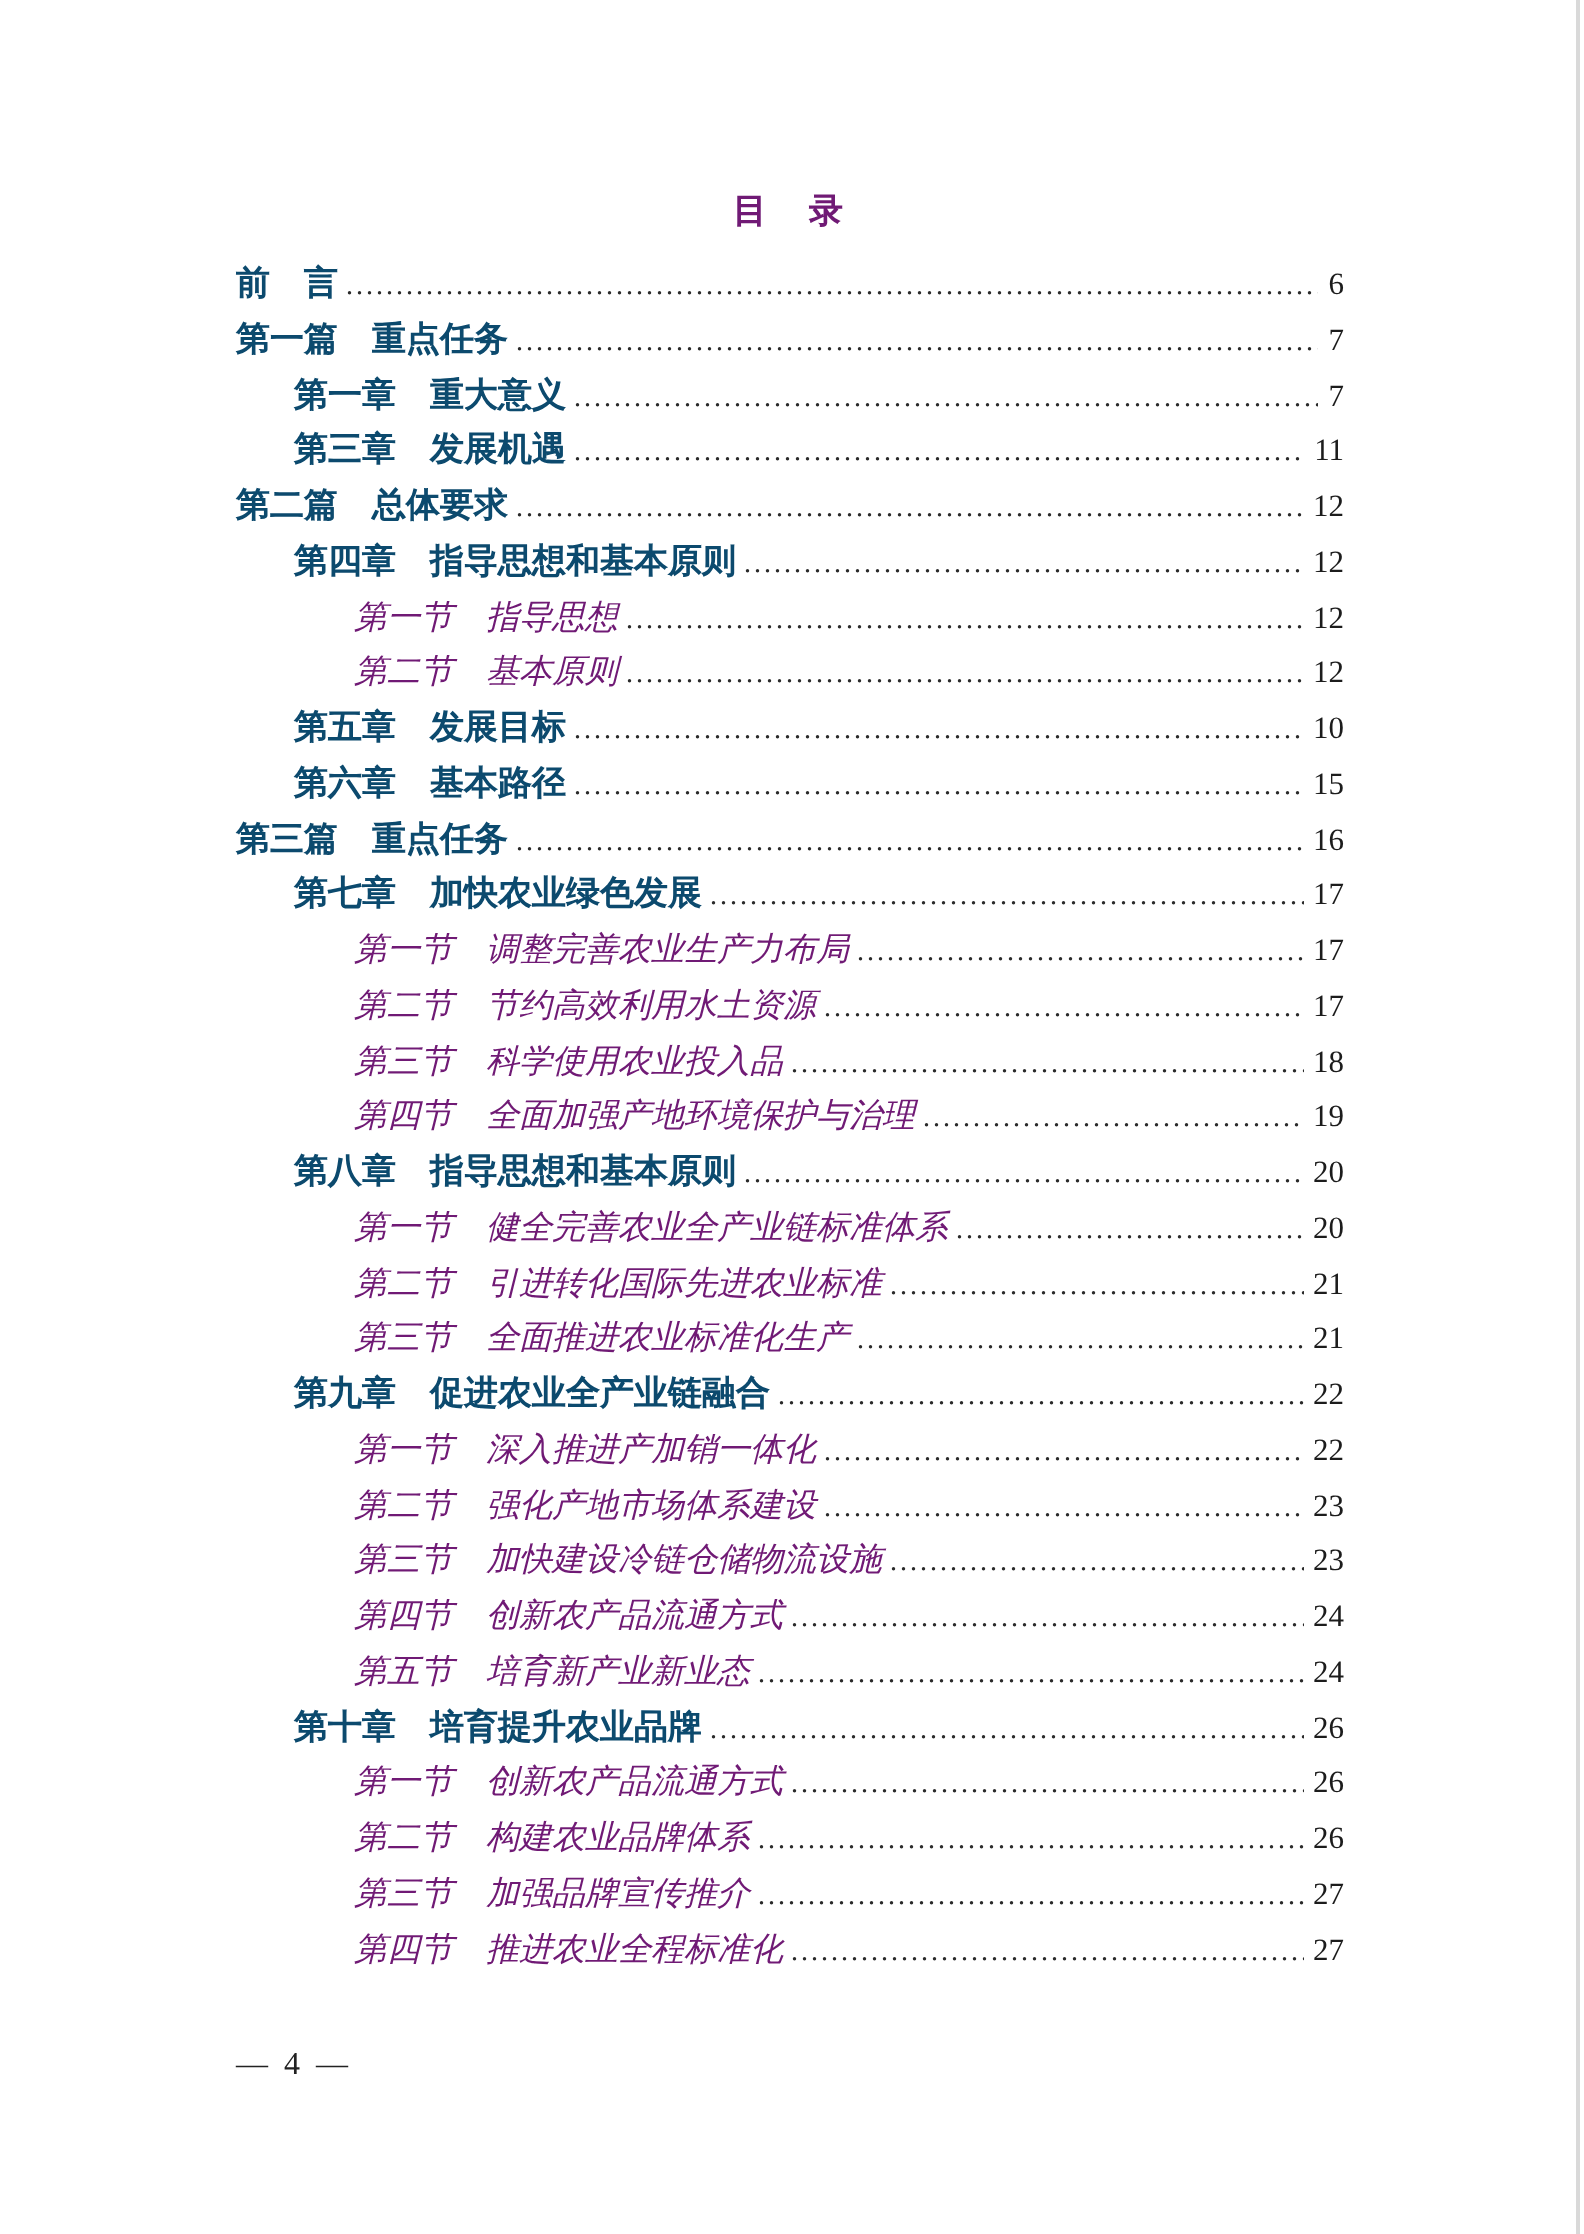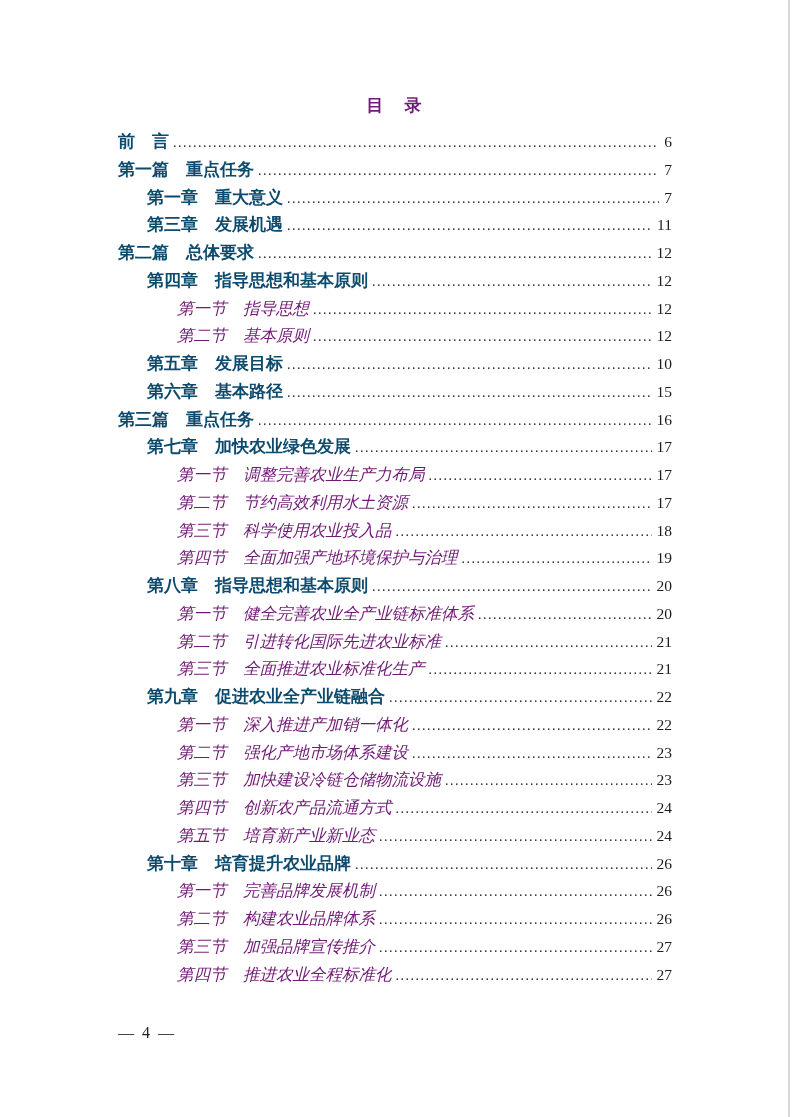--- a/index.html
+++ b/index.html
@@ -240,21 +240,21 @@
           <span class="label">第五节　培育新产业新业态</span>
           <span class="leader"></span>
           <span class="pnum">24</span>
         </div>
         <div class="row lvl1 bold">
           <span class="label">第十章　培育提升农业品牌</span>
           <span class="leader"></span>
           <span class="pnum">26</span>
         </div>
         <div class="row lvl2 kai">
-          <span class="label">第一节　完善品牌发展机制</span>
+          <span class="label">第一节　创新农产品流通方式</span>
           <span class="leader"></span>
           <span class="pnum">26</span>
         </div>
         <div class="row lvl2 kai">
           <span class="label">第二节　构建农业品牌体系</span>
           <span class="leader"></span>
           <span class="pnum">26</span>
         </div>
         <div class="row lvl2 kai">
           <span class="label">第三节　加强品牌宣传推介</span>

